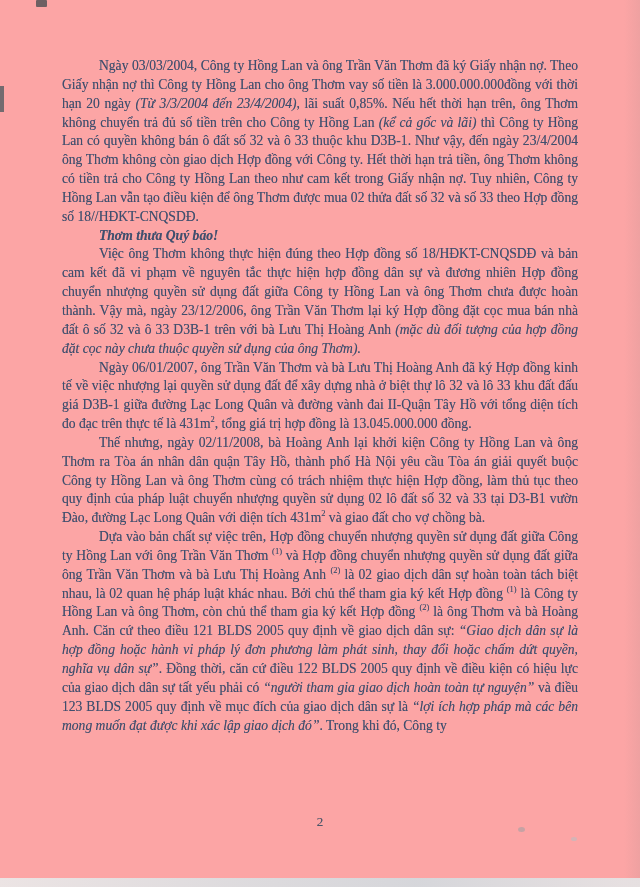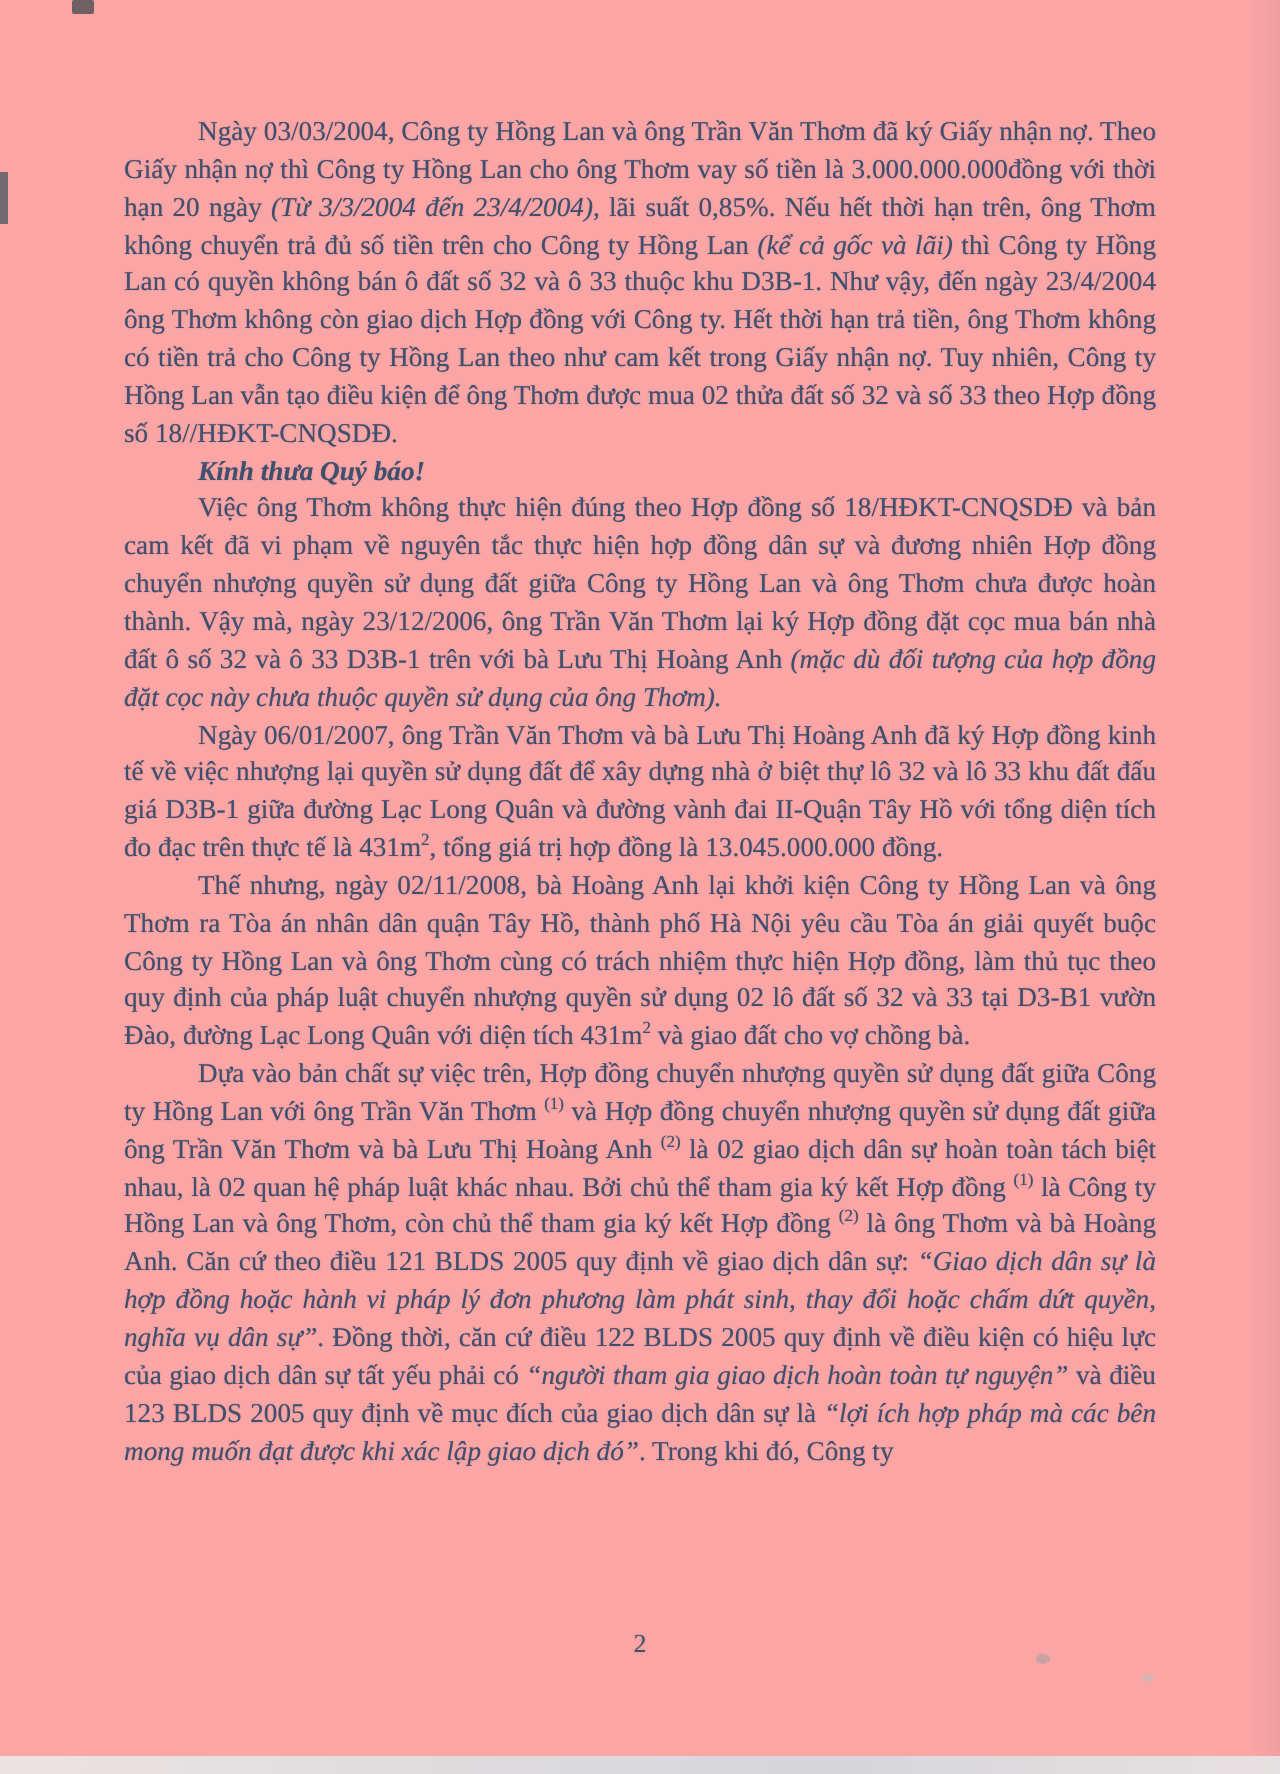--- a/index.html
+++ b/index.html
@@ -66,21 +66,21 @@
 <div class="page">
   <div class="edge-right"></div>
   <div class="edge-bottom"></div>
   <div class="speck-top"></div>
   <div class="speck-leftbar"></div>
   <div class="speck-bottom"></div>
   <div class="speck-right"></div>
 
   <main class="body-text">
       <p class="para"><span class="normal">Ngày 03/03/2004, Công ty Hồng Lan và ông Trần Văn Thơm đã ký Giấy nhận nợ. Theo Giấy nhận nợ thì Công ty Hồng Lan cho ông Thơm vay số tiền là 3.000.000.000đồng với thời hạn 20 ngày </span><span class="italic">(Từ 3/3/2004 đến 23/4/2004)</span><span class="normal">, lãi suất 0,85%. Nếu hết thời hạn trên, ông Thơm không chuyển trả đủ số tiền trên cho Công ty Hồng Lan </span><span class="italic">(kể cả gốc và lãi)</span><span class="normal"> thì Công ty Hồng Lan có quyền không bán ô đất số 32 và ô 33 thuộc khu D3B-1. Như vậy, đến ngày 23/4/2004 ông Thơm không còn giao dịch Hợp đồng với Công ty. Hết thời hạn trả tiền, ông Thơm không có tiền trả cho Công ty Hồng Lan theo như cam kết trong Giấy nhận nợ. Tuy nhiên, Công ty Hồng Lan vẫn tạo điều kiện để ông Thơm được mua 02 thửa đất số 32 và số 33 theo Hợp đồng số 18//HĐKT-CNQSDĐ.</span></p>
-      <p class="para"><span class="bold-italic">Kính thưa Quý báo!</span></p>
+      <p class="para"><span class="bold-italic">Thơm thưa Quý báo!</span></p>
       <p class="para"><span class="normal">Việc ông Thơm không thực hiện đúng theo Hợp đồng số 18/HĐKT-CNQSDĐ và bản cam kết đã vi phạm về nguyên tắc thực hiện hợp đồng dân sự và đương nhiên Hợp đồng chuyển nhượng quyền sử dụng đất giữa Công ty Hồng Lan và ông Thơm chưa được hoàn thành. Vậy mà, ngày 23/12/2006, ông Trần Văn Thơm lại ký Hợp đồng đặt cọc mua bán nhà đất ô số 32 và ô 33 D3B-1 trên với bà Lưu Thị Hoàng Anh </span><span class="italic">(mặc dù đối tượng của hợp đồng đặt cọc này chưa thuộc quyền sử dụng của ông Thơm).</span></p>
       <p class="para"><span class="normal">Ngày 06/01/2007, ông Trần Văn Thơm và bà Lưu Thị Hoàng Anh đã ký Hợp đồng kinh tế về việc nhượng lại quyền sử dụng đất để xây dựng nhà ở biệt thự lô 32 và lô 33 khu đất đấu giá D3B-1 giữa đường Lạc Long Quân và đường vành đai II-Quận Tây Hồ với tổng diện tích đo đạc trên thực tế là 431m</span><sup class="sup">2</sup><span class="normal">, tổng giá trị hợp đồng là 13.045.000.000 đồng.</span></p>
       <p class="para"><span class="normal">Thế nhưng, ngày 02/11/2008, bà Hoàng Anh lại khởi kiện Công ty Hồng Lan và ông Thơm ra Tòa án nhân dân quận Tây Hồ, thành phố Hà Nội yêu cầu Tòa án giải quyết buộc Công ty Hồng Lan và ông Thơm cùng có trách nhiệm thực hiện Hợp đồng, làm thủ tục theo quy định của pháp luật chuyển nhượng quyền sử dụng 02 lô đất số 32 và 33 tại D3-B1 vườn Đào, đường Lạc Long Quân với diện tích 431m</span><sup class="sup">2</sup><span class="normal"> và giao đất cho vợ chồng bà.</span></p>
       <p class="para"><span class="normal">Dựa vào bản chất sự việc trên, Hợp đồng chuyển nhượng quyền sử dụng đất giữa Công ty Hồng Lan với ông Trần Văn Thơm </span><sup class="sup">(1)</sup><span class="normal"> và Hợp đồng chuyển nhượng quyền sử dụng đất giữa ông Trần Văn Thơm và bà Lưu Thị Hoàng Anh </span><sup class="sup">(2)</sup><span class="normal"> là 02 giao dịch dân sự hoàn toàn tách biệt nhau, là 02 quan hệ pháp luật khác nhau. Bởi chủ thể tham gia ký kết Hợp đồng </span><sup class="sup">(1)</sup><span class="normal"> là Công ty Hồng Lan và ông Thơm, còn chủ thể tham gia ký kết Hợp đồng </span><sup class="sup">(2)</sup><span class="normal"> là ông Thơm và bà Hoàng Anh. Căn cứ theo điều 121 BLDS 2005 quy định về giao dịch dân sự: </span><span class="italic">“Giao dịch dân sự là hợp đồng hoặc hành vi pháp lý đơn phương làm phát sinh, thay đổi hoặc chấm dứt quyền, nghĩa vụ dân sự”</span><span class="normal">. Đồng thời, căn cứ điều 122 BLDS 2005 quy định về điều kiện có hiệu lực của giao dịch dân sự tất yếu phải có </span><span class="italic">“người tham gia giao dịch hoàn toàn tự nguyện”</span><span class="normal"> và điều 123 BLDS 2005 quy định về mục đích của giao dịch dân sự là </span><span class="italic">“lợi ích hợp pháp mà các bên mong muốn đạt được khi xác lập giao dịch đó”</span><span class="normal">. Trong khi đó, Công ty</span></p>
     </main>
 
   <div class="page-number">2</div>
 </div>
 
 </body></html>

